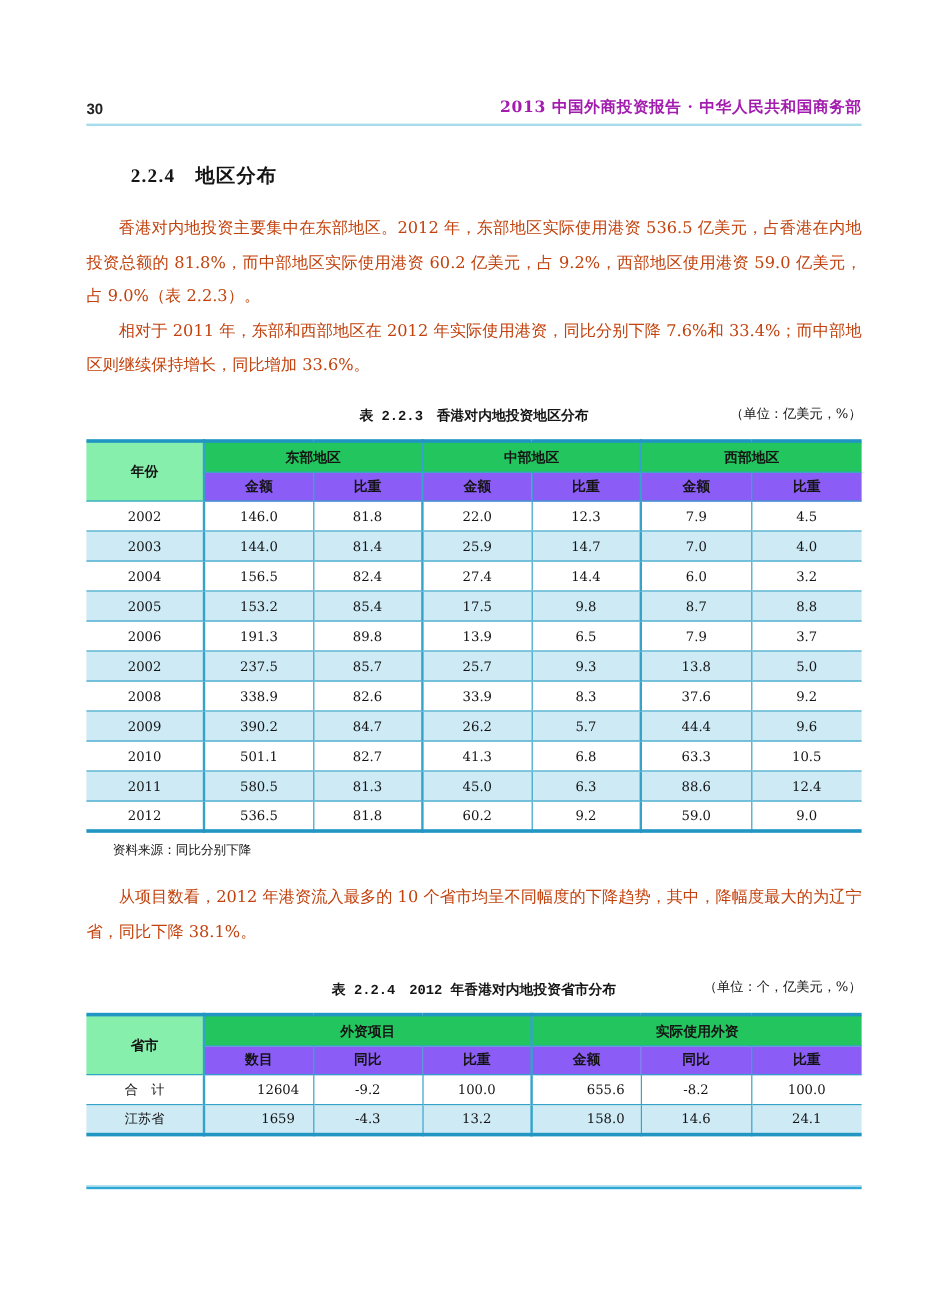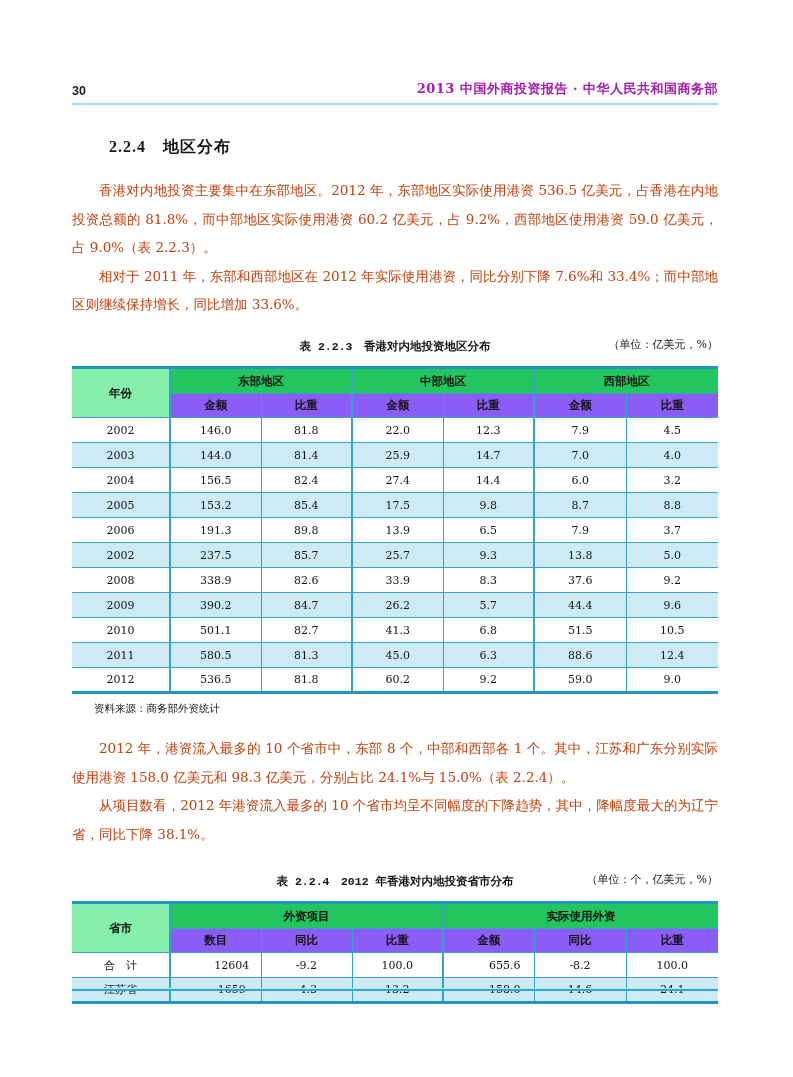--- a/index.html
+++ b/index.html
@@ -206,21 +206,21 @@
             <td>5.7</td>
             <td>44.4</td>
             <td>9.6</td>
           </tr>
           <tr>
             <td>2010</td>
             <td>501.1</td>
             <td>82.7</td>
             <td>41.3</td>
             <td>6.8</td>
-            <td>51.5</td>
+            <td>63.3</td>
             <td>10.5</td>
           </tr>
           <tr>
             <td>2011</td>
             <td>580.5</td>
             <td>81.3</td>
             <td>45.0</td>
             <td>6.3</td>
             <td>88.6</td>
             <td>12.4</td>
@@ -230,24 +230,23 @@
             <td>536.5</td>
             <td>81.8</td>
             <td>60.2</td>
             <td>9.2</td>
             <td>59.0</td>
             <td>9.0</td>
           </tr>
         </tbody>
     </table>
 
-    <div class="source-note">资料来源：商务部外资统计</div>
+    <div class="source-note">资料来源：同比分别下降</div>
 
     <div class="para-block">
-      <p class="body-para">2012 年，港资流入最多的 10 个省市中，东部 8 个，中部和西部各 1 个。其中，江苏和广东分别实际使用港资 158.0 亿美元和 98.3 亿美元，分别占比 24.1%与 15.0%（表 2.2.4）。</p>
       <p class="body-para">从项目数看，2012 年港资流入最多的 10 个省市均呈不同幅度的下降趋势，其中，降幅度最大的为辽宁省，同比下降 38.1%。</p>
     </div>
 
     <div class="caption-row" style="margin-top:22px">
       <span class="caption-text">表 2.2.4　2012 年香港对内地投资省市分布</span>
       <span class="caption-unit">（单位：个，亿美元，%）</span>
     </div>
 
     <table class="dtable" id="table2">
       <colgroup>

